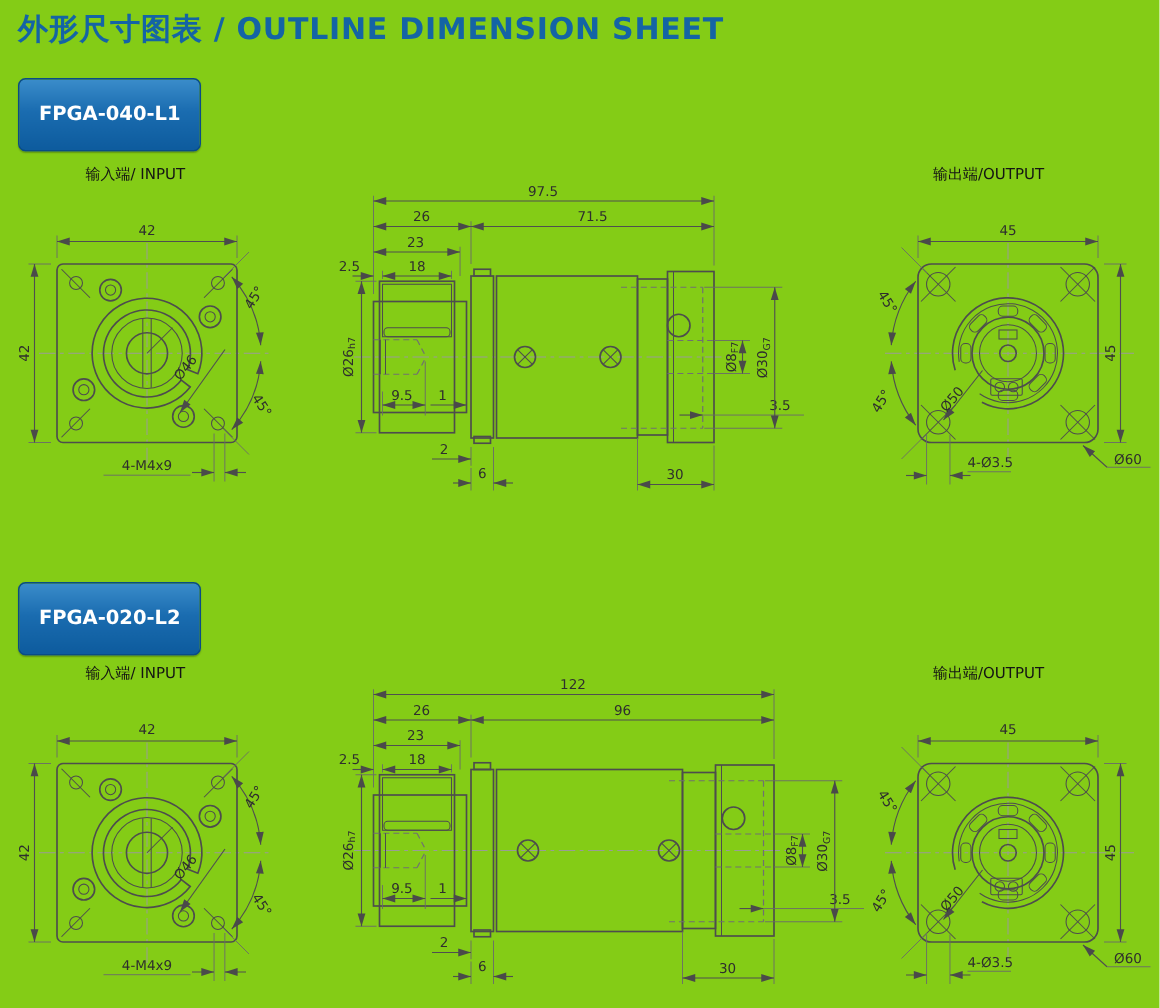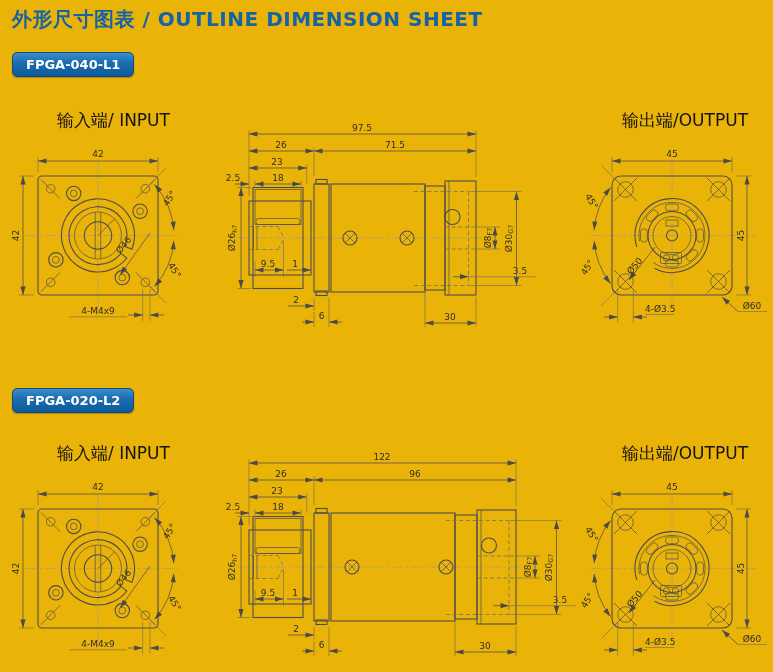--- a/index.html
+++ b/index.html
@@ -1,25 +1,25 @@
 <!DOCTYPE html>
 <html><head>
 <meta charset="utf-8">
 <style>
   html,body{margin:0;padding:0;background:#fff}
-  .page{position:relative;width:773px;height:672px;background:#eab308;overflow:hidden;
+  .page{position:relative;width:773px;height:672px;background:#84cc16;overflow:hidden;
         font-family:"DejaVu Sans","Liberation Sans",sans-serif}
   .title{position:absolute;left:12px;top:6px;font-size:20px;font-weight:bold;
          color:#1464a5;letter-spacing:.5px;white-space:nowrap}
   .sec{position:absolute;left:0;width:773px}
-  .badge{position:absolute;left:12px;display:inline-block;padding:0 13px;height:23px;
+  .badge{position:absolute;left:12px;display:inline-block;padding:12px 13px;height:23px;
          line-height:23px;font-size:13px;font-weight:bold;color:#fff;border-radius:5px;
          background:linear-gradient(180deg,#3a8cca 0%,#1a6cb0 45%,#0d5b9d 100%);
          border:1px solid #0a4c85;box-shadow:0 1px 1px rgba(0,0,0,.25)}
-  .vlabel{position:absolute;font-size:17px;color:#141414;white-space:nowrap}
+  .vlabel{position:absolute;font-size:10px;color:#141414;white-space:nowrap}
   .abs{position:absolute}
   
   .ol{fill:none;stroke:#4d4d4d;stroke-width:1.1}
   .t {fill:none;stroke:#4d4d4d;stroke-width:.7}
   .e {fill:none;stroke:#6a6a6a;stroke-width:.6}
   .c {fill:none;stroke:#9a9a9a;stroke-width:.65;stroke-dasharray:11 3 2.5 3}
   .h {fill:none;stroke:#707070;stroke-width:.8;stroke-dasharray:4 2.6}
   .d {fill:none;stroke:#4f4f4f;stroke-width:.75;marker-start:url(#ah);marker-end:url(#ah)}
   .d1{fill:none;stroke:#4f4f4f;stroke-width:.75;marker-end:url(#ah)}
   svg text{font-family:"DejaVu Sans","Liberation Sans",sans-serif;font-size:9px;fill:#2e2e2e}

